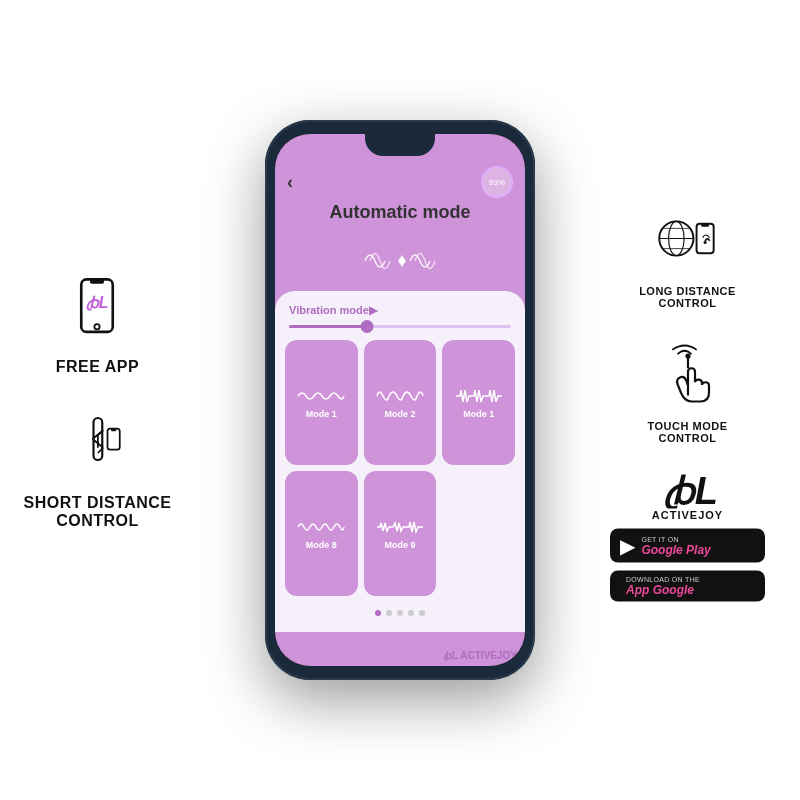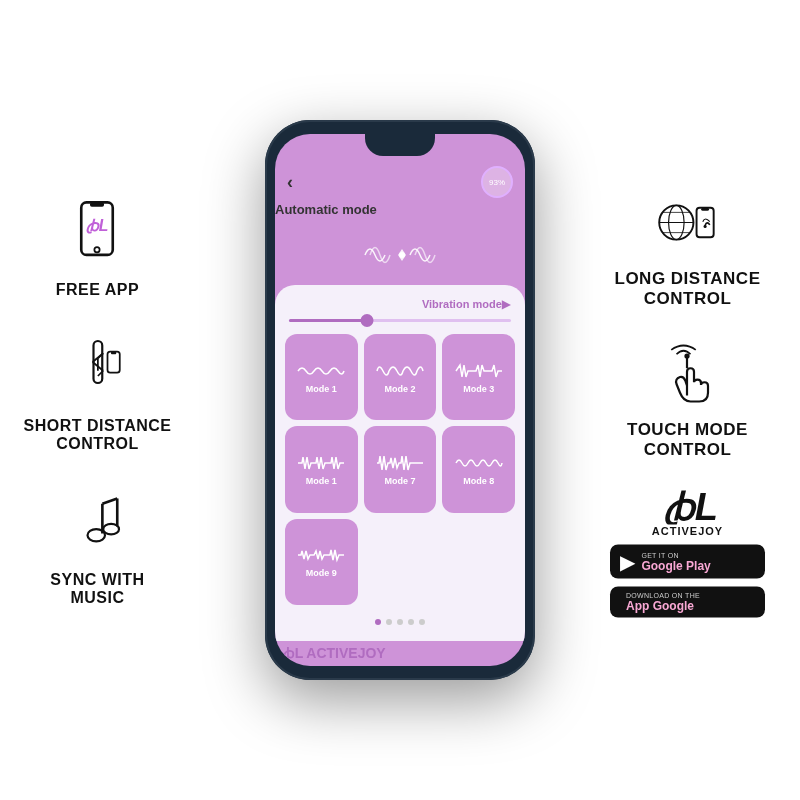--- a/index.html
+++ b/index.html
@@ -144,21 +144,22 @@
       background: rgba(255,255,255,0.3);
       display: flex;
       align-items: center;
       justify-content: center;
       font-size: 8px;
       font-weight: normal;
       color: #fff;
     }
 
     .app-title {
-      font-size: 13px;
+      text-align: center;
+      font-size: 18px;
       font-weight: bold;
       color: #333;
       margin-bottom: 8px;
     }
 
     .vibration-icon-area {
       display: flex;
       justify-content: center;
       align-items: center;
       padding: 10px 0;
@@ -171,21 +172,21 @@
       flex: 1;
       padding: 12px 10px;
       display: flex;
       flex-direction: column;
       gap: 8px;
     }
 
     .vibration-mode-row {
       display: flex;
       align-items: center;
-      justify-content: flex-end;
+      justify-content: flex-start;
       padding: 0 4px;
     }
 
     .vibration-mode-label {
       color: #b06cc0;
       font-size: 11px;
       font-weight: bold;
     }
 
     .play-btn {
@@ -266,42 +267,43 @@
       height: 6px;
       border-radius: 50%;
       background: #ccc;
     }
 
     .dot.active {
       background: #b06cc0;
     }
 
     .app-brand {
-      padding: 2px 8px 4px;
-      font-size: 14px;
+      text-align: right;
+      padding: 16px 8px 4px;
+      font-size: 10px;
       color: #b06cc0;
       font-weight: bold;
     }
 
     
     .icon-svg {
       width: 70px;
       height: 70px;
     }
 
     
     .right-feature {
       display: flex;
       flex-direction: column;
       align-items: center;
       gap: 6px;
     }
 
     .right-feature .feature-label {
-      font-size: 17px;
+      font-size: 11px;
     }
 
     
     .brand-section {
       display: flex;
       flex-direction: column;
       align-items: center;
       gap: 8px;
     }
 
@@ -337,21 +339,22 @@
     .store-badge-sub {
       font-size: 7px;
       color: #ccc;
       text-transform: uppercase;
       letter-spacing: 0.3px;
     }
 
     .store-badge-main {
       font-size: 12px;
       font-weight: bold;
-      color: #f9a8d4;
+      color: #ec4899;
+      font-style: italic;
     }
 
     
     .wave-line {
       stroke: rgba(255,255,255,0.9);
       stroke-width: 1.5;
       fill: none;
     }
   </style>
 </head>
@@ -389,33 +392,20 @@
           <line x1="35" y1="32" x2="47" y2="42" stroke="#111" stroke-width="2"></line>
           <line x1="47" y1="42" x2="41" y2="48" stroke="#111" stroke-width="2"></line>
 
           <rect x="52" y="20" width="14" height="24" rx="3" ry="3" stroke="#111" stroke-width="2" fill="none"></rect>
           <rect x="56" y="20" width="6" height="3" rx="1" fill="#111"></rect>
         </svg>
       </div>
       <div class="feature-label">SHORT DISTANCE<br>CONTROL</div>
     </div>
 
-    <div class="feature-item">
-      <div class="feature-icon">
-        <svg class="icon-svg" viewBox="0 0 80 80" xmlns="http://www.w3.org/2000/svg">
-
-          <line x1="45" y1="18" x2="45" y2="52" stroke="#111" stroke-width="3"></line>
-          <line x1="45" y1="18" x2="62" y2="12" stroke="#111" stroke-width="3"></line>
-          <line x1="62" y1="12" x2="62" y2="44" stroke="#111" stroke-width="3"></line>
-          <ellipse cx="38" cy="54" rx="10" ry="7" stroke="#111" stroke-width="2.5" fill="none"></ellipse>
-          <ellipse cx="55" cy="47" rx="9" ry="6" stroke="#111" stroke-width="2.5" fill="none"></ellipse>
-        </svg>
-      </div>
-      <div class="feature-label">SYNC WITH<br>MUSIC</div>
-    </div>
 
   </div>
 
   <div class="phone-wrapper">
     <div class="phone-outer">
       <div class="phone-inner">
         <div class="phone-notch"></div>
 
         <div class="app-screen">
 
@@ -462,42 +452,30 @@
                 <span class="mode-label">Mode 1</span>
               </div>
 
               <div class="mode-btn">
                 <svg class="mode-wave" viewBox="0 0 50 20">
                     <path d="M2,10 Q4,2 8,10 Q12,18 14,10 Q18,2 22,10 Q26,18 28,10 Q32,2 36,10 Q40,18 42,10 Q46,2 48,10" stroke="white" stroke-width="1.5" fill="none"></path>
                   </svg>
                 <span class="mode-label">Mode 2</span>
               </div>
 
-              <div class="mode-btn">
-                <svg class="mode-wave" viewBox="0 0 50 20">
-                    <path d="M2,10 L6,4 L8,16 L10,4 L12,16 L14,10 L22,10 L24,4 L26,16 L28,4 L30,10 L38,10 L40,4 L42,16 L44,10 L48,10" stroke="white" stroke-width="1.5" fill="none"></path>
-                  </svg>
-                <span class="mode-label">Mode 3</span>
-              </div>
 
 
 
               <div class="mode-btn">
                 <svg class="mode-wave" viewBox="0 0 50 20">
                     <path d="M2,10 L6,10 L7,4 L9,16 L11,4 L13,16 L15,10 L20,10 L21,4 L23,16 L25,4 L27,16 L29,10 L35,10 L36,4 L38,16 L40,4 L42,16 L44,10 L48,10" stroke="white" stroke-width="1.5" fill="none"></path>
                   </svg>
                 <span class="mode-label">Mode 1</span>
               </div>
 
-              <div class="mode-btn">
-                <svg class="mode-wave" viewBox="0 0 50 20">
-                    <path d="M2,10 L4,10 L5,3 L7,17 L9,3 L11,17 L13,10 L15,10 L16,5 L18,15 L20,5 L22,15 L24,10 L26,10 L27,3 L29,17 L31,3 L33,17 L35,10 L48,10" stroke="white" stroke-width="1.5" fill="none"></path>
-                  </svg>
-                <span class="mode-label">Mode 7</span>
-              </div>
 
               <div class="mode-btn">
                 <svg class="mode-wave" viewBox="0 0 50 20">
                     <path d="M2,10 Q5,4 8,10 Q11,16 14,10 Q17,4 20,10 Q23,16 26,10 Q29,4 32,10 Q35,16 38,10 Q41,4 44,10 Q47,16 48,10" stroke="white" stroke-width="1.5" fill="none"></path>
                   </svg>
                 <span class="mode-label">Mode 8</span>
               </div>
 
               <div class="mode-btn">
                 <svg class="mode-wave" viewBox="0 0 50 20">

